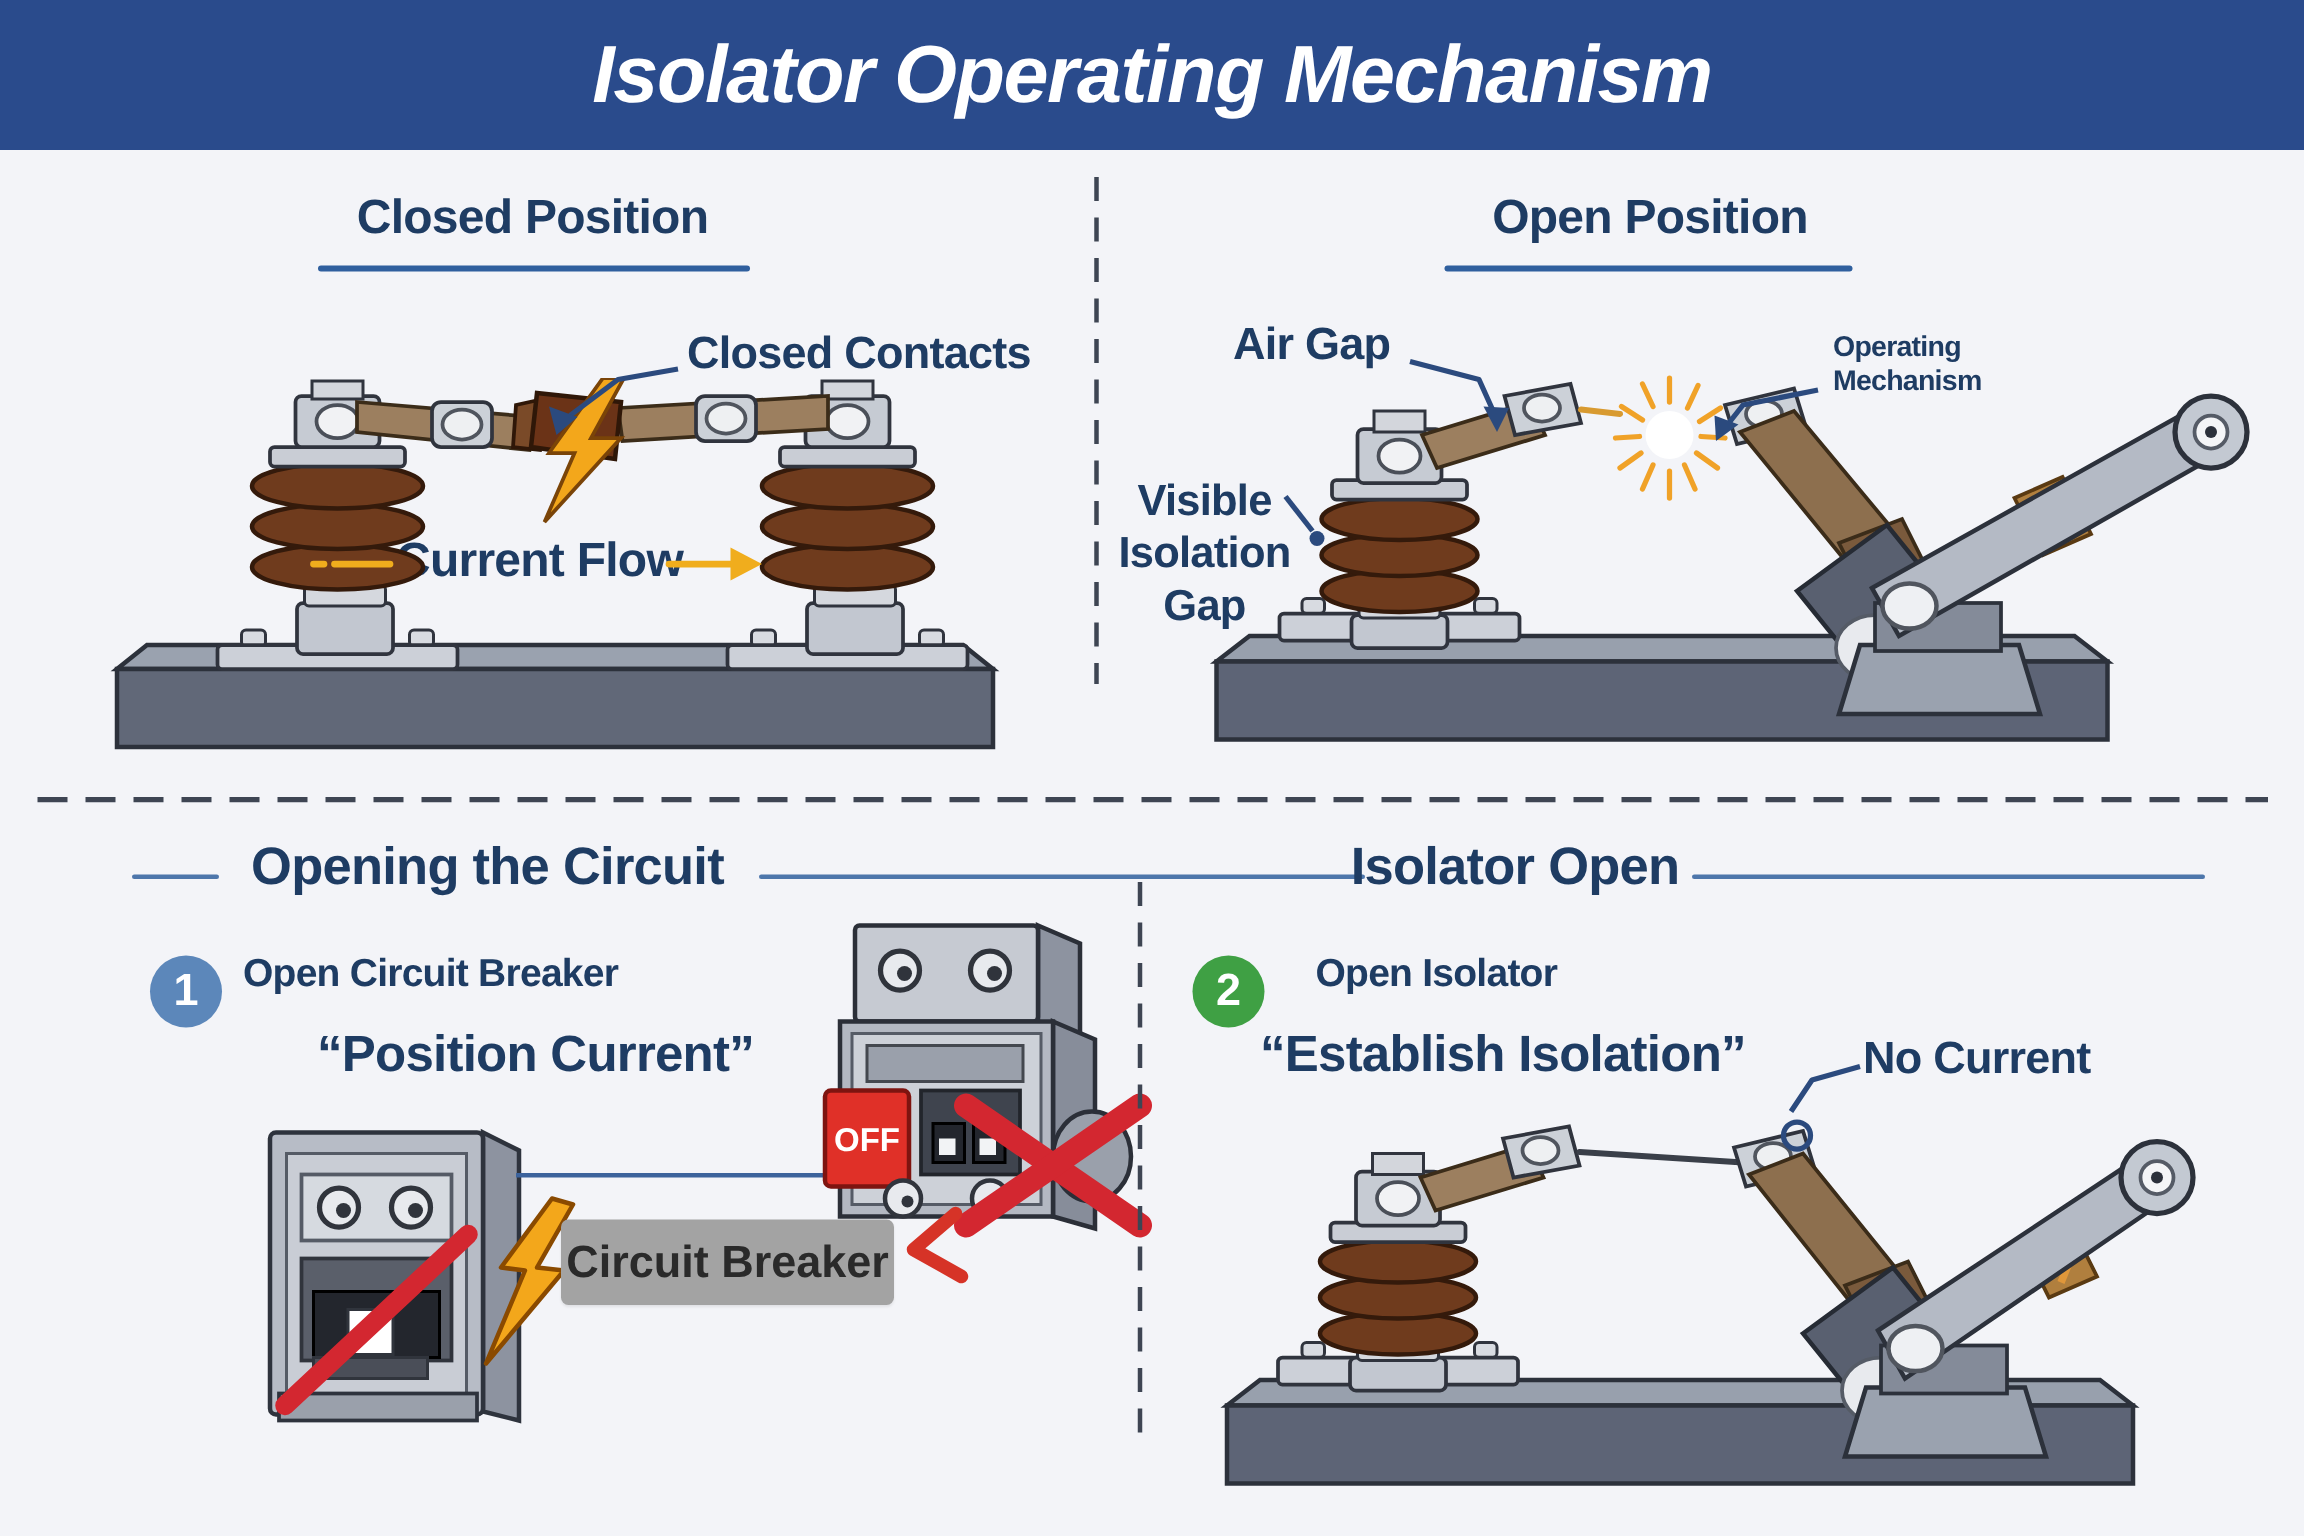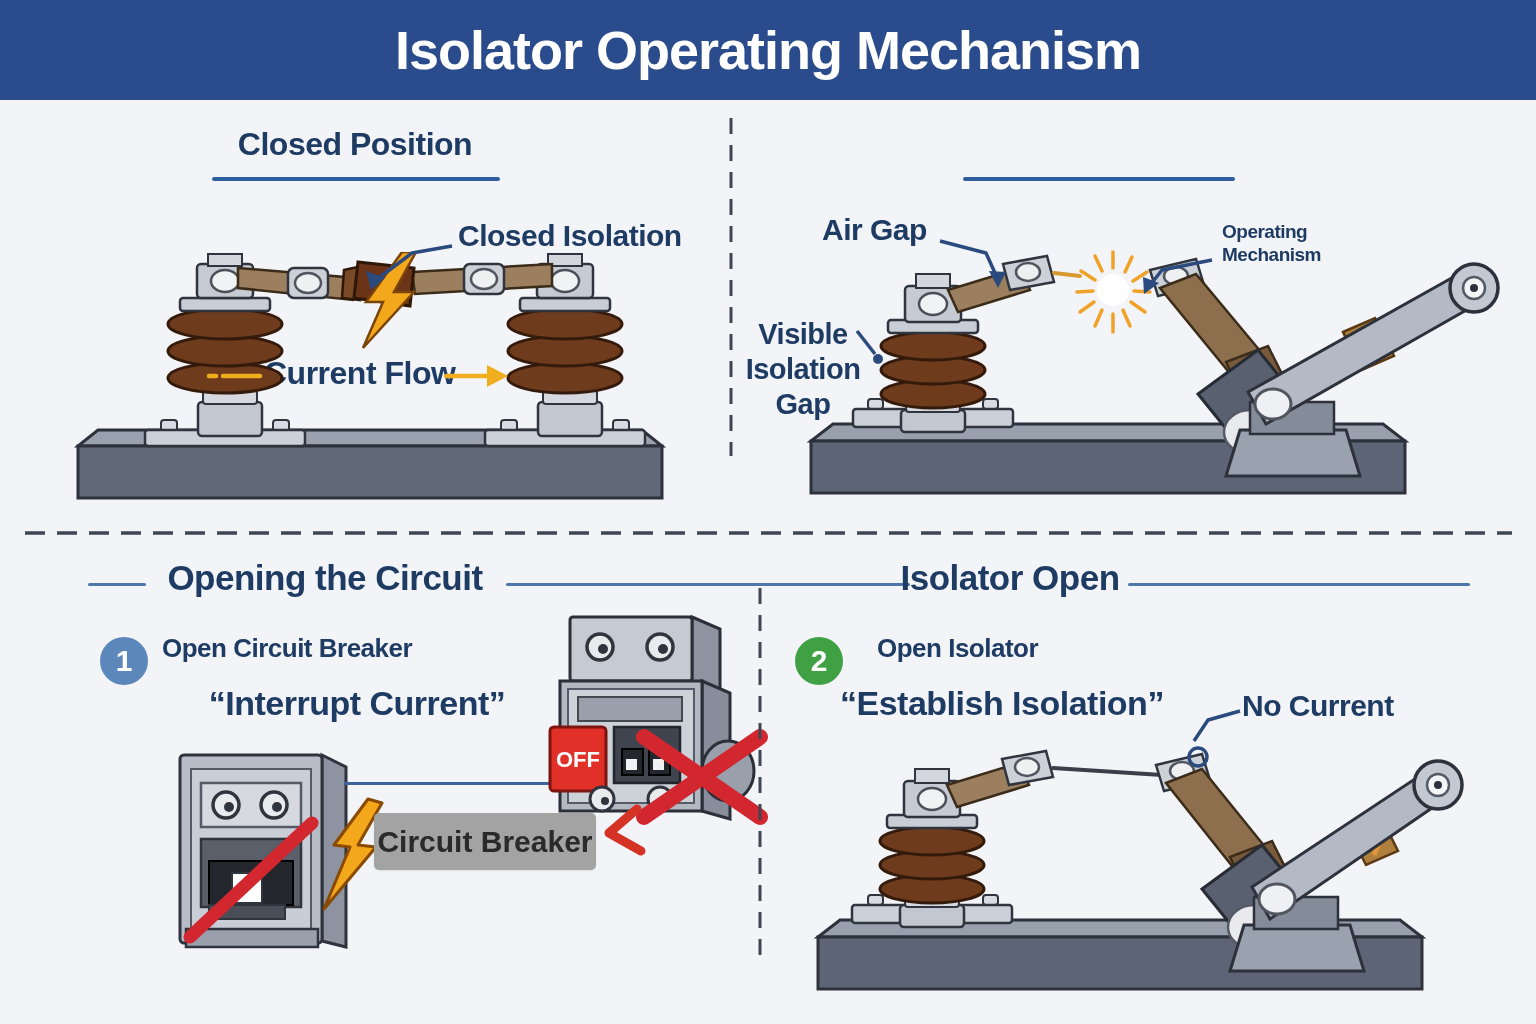--- a/index.html
+++ b/index.html
@@ -1,21 +1,21 @@
 <!DOCTYPE html>
 <html><head>
 <meta charset="utf-8">
 <style>
   html,body{margin:0;padding:0;}
   body{font-family:"Liberation Sans",sans-serif;background:#e8e9ee;}
   #canvas{position:relative;width:1536px;height:1024px;background:#f3f4f8;overflow:hidden;}
   .abs{position:absolute;}
   
   #header{left:0;top:0;width:1536px;height:100px;background:#2a4b8c;display:flex;align-items:center;justify-content:center;}
-  #header .title{color:#ffffff;font-size:54px;font-weight:bold;letter-spacing:-1px;}
+  #header .title{color:#ffffff;font-size:54px;font-weight:bold;letter-spacing:-1px;font-style:italic;}
   
   .q-heading{color:#1e3c63;font-weight:bold;text-align:center;letter-spacing:-0.5px;}
   .h1q{font-size:32px;}
   .h2q{font-size:35px;}
   .underline{background:#2f5f9e;height:3.5px;border-radius:2px;}
   .flankline{background:#2f5f9e;height:3px;border-radius:2px;opacity:.85;}
   
   .diag-label{color:#1e3c63;font-weight:bold;font-size:30px;letter-spacing:-0.5px;white-space:nowrap;}
   .diag-label.wrap{white-space:normal;line-height:1.2;}
   .step-circle{width:48px;height:48px;border-radius:50%;display:flex;align-items:center;justify-content:center;color:#fff;font-size:30px;font-weight:bold;}
@@ -30,21 +30,21 @@
 
 <div id="canvas">
 
   <div class="abs" id="header">
     <div class="title">Isolator Operating Mechanism</div>
   </div>
 
   <div class="abs q-heading h1q" style="left:140px;top:126px;width:430px;">Closed Position</div>
   <div class="abs underline" style="left:212px;top:177px;width:288px;"></div>
 
-  <div class="abs diag-label" style="left:458px;top:219px;">Closed Isolation</div>
+  <div class="abs diag-label" style="left:458px;top:219px;">Closed Contacts</div>
   <div class="abs diag-label" style="left:264px;top:355px;font-size:32px;">Current Flow</div>
 
   <svg class="abs" style="left:60px;top:252px;" width="620" height="255" viewBox="0 0 620 255">
 
     <polygon points="38,178 582,178 602,194 18,194" fill="#9aa2af" stroke="#2c313b" stroke-width="3"></polygon>
     <rect x="18" y="194" width="584" height="52" fill="#616878" stroke="#2c313b" stroke-width="3"></rect>
 
     <rect x="101" y="168" width="16" height="11" rx="3" fill="#d8dbe1" stroke="#30343e" stroke-width="2"></rect>
     <rect x="213" y="168" width="16" height="11" rx="3" fill="#d8dbe1" stroke="#30343e" stroke-width="2"></rect>
     <rect x="85" y="178" width="160" height="16" rx="3" fill="#ccd0d8" stroke="#30343e" stroke-width="2.5"></rect>
@@ -87,20 +87,21 @@
     <ellipse cx="424" cy="27" rx="13" ry="10" fill="#eef0f2" stroke="#50555e" stroke-width="2.5"></ellipse>
 
     <g>
       <polygon points="284,18 302,14 300,48 282,46" fill="#7a4a28" stroke="#2f1708" stroke-width="2.5"></polygon>
       <polygon points="298,10 354,16 350,54 294,46" fill="#6b3317" stroke="#2f1708" stroke-width="3"></polygon>
     </g>
 
     <path d="M342,0 L306,50 L323,50 L303,96 L354,40 L334,40 L356,0 Z" fill="#F3A71B" stroke="#7a4408" stroke-width="2.5"></path>
   </svg>
 
+  <div class="abs q-heading h1q" style="left:905px;top:126px;width:390px;">Open Position</div>
   <div class="abs underline" style="left:963px;top:177px;width:272px;"></div>
 
   <div class="abs diag-label" style="left:822px;top:213px;">Air Gap</div>
   <div class="abs diag-label wrap" style="left:1222px;top:221px;width:180px;font-size:19px;">Operating Mechanism</div>
   <div class="abs diag-label wrap" style="left:742px;top:317px;width:122px;font-size:29px;text-align:center;">Visible Isolation Gap</div>
 
   <svg class="abs" style="left:798px;top:244px;" width="714" height="266" viewBox="0 0 714 266">
 
     <polygon points="35,180 585,180 607,197 13,197" fill="#98a0ad" stroke="#2c313b" stroke-width="3"></polygon>
     <rect x="13" y="197" width="594" height="52" fill="#5d6476" stroke="#2c313b" stroke-width="3"></rect>
@@ -163,21 +164,21 @@
   </svg>
 
   <div class="abs q-heading h2q" style="left:130px;top:558px;width:390px;">Opening the Circuit</div>
   <div class="abs flankline" style="left:88px;top:583px;width:58px;"></div>
   <div class="abs flankline" style="left:506px;top:583px;width:404px;"></div>
 
   <div class="abs step-circle" style="left:100px;top:637px;background:#5c87ba;">
     <span>1</span>
   </div>
   <div class="abs step-title" style="left:162px;top:633px;">Open Circuit Breaker</div>
-  <div class="abs step-quote" style="left:162px;top:684px;width:390px;">“Interrupt Current”</div>
+  <div class="abs step-quote" style="left:162px;top:684px;width:390px;">“Position Current”</div>
 
   <svg class="abs" style="left:172px;top:747px;" width="182" height="212" viewBox="0 0 182 212">
     <polygon points="150,8 174,20 174,200 150,194" fill="#8d93a0" stroke="#2e333d" stroke-width="3"></polygon>
     <rect x="8" y="8" width="142" height="188" rx="4" fill="#b7bcc6" stroke="#2e333d" stroke-width="3"></rect>
     <rect x="19" y="22" width="120" height="160" fill="#c9cdd5" stroke="#555b66" stroke-width="2"></rect>
     <rect x="29" y="36" width="100" height="44" fill="#d6dae0" stroke="#555b66" stroke-width="2.5"></rect>
     <circle cx="54" cy="58" r="13" fill="#e8eaee" stroke="#30343c" stroke-width="3.5"></circle>
     <circle cx="57" cy="60" r="5" fill="#30343c"></circle>
     <circle cx="102" cy="58" r="13" fill="#e8eaee" stroke="#30343c" stroke-width="3.5"></circle>
     <circle cx="105" cy="60" r="5" fill="#30343c"></circle>

